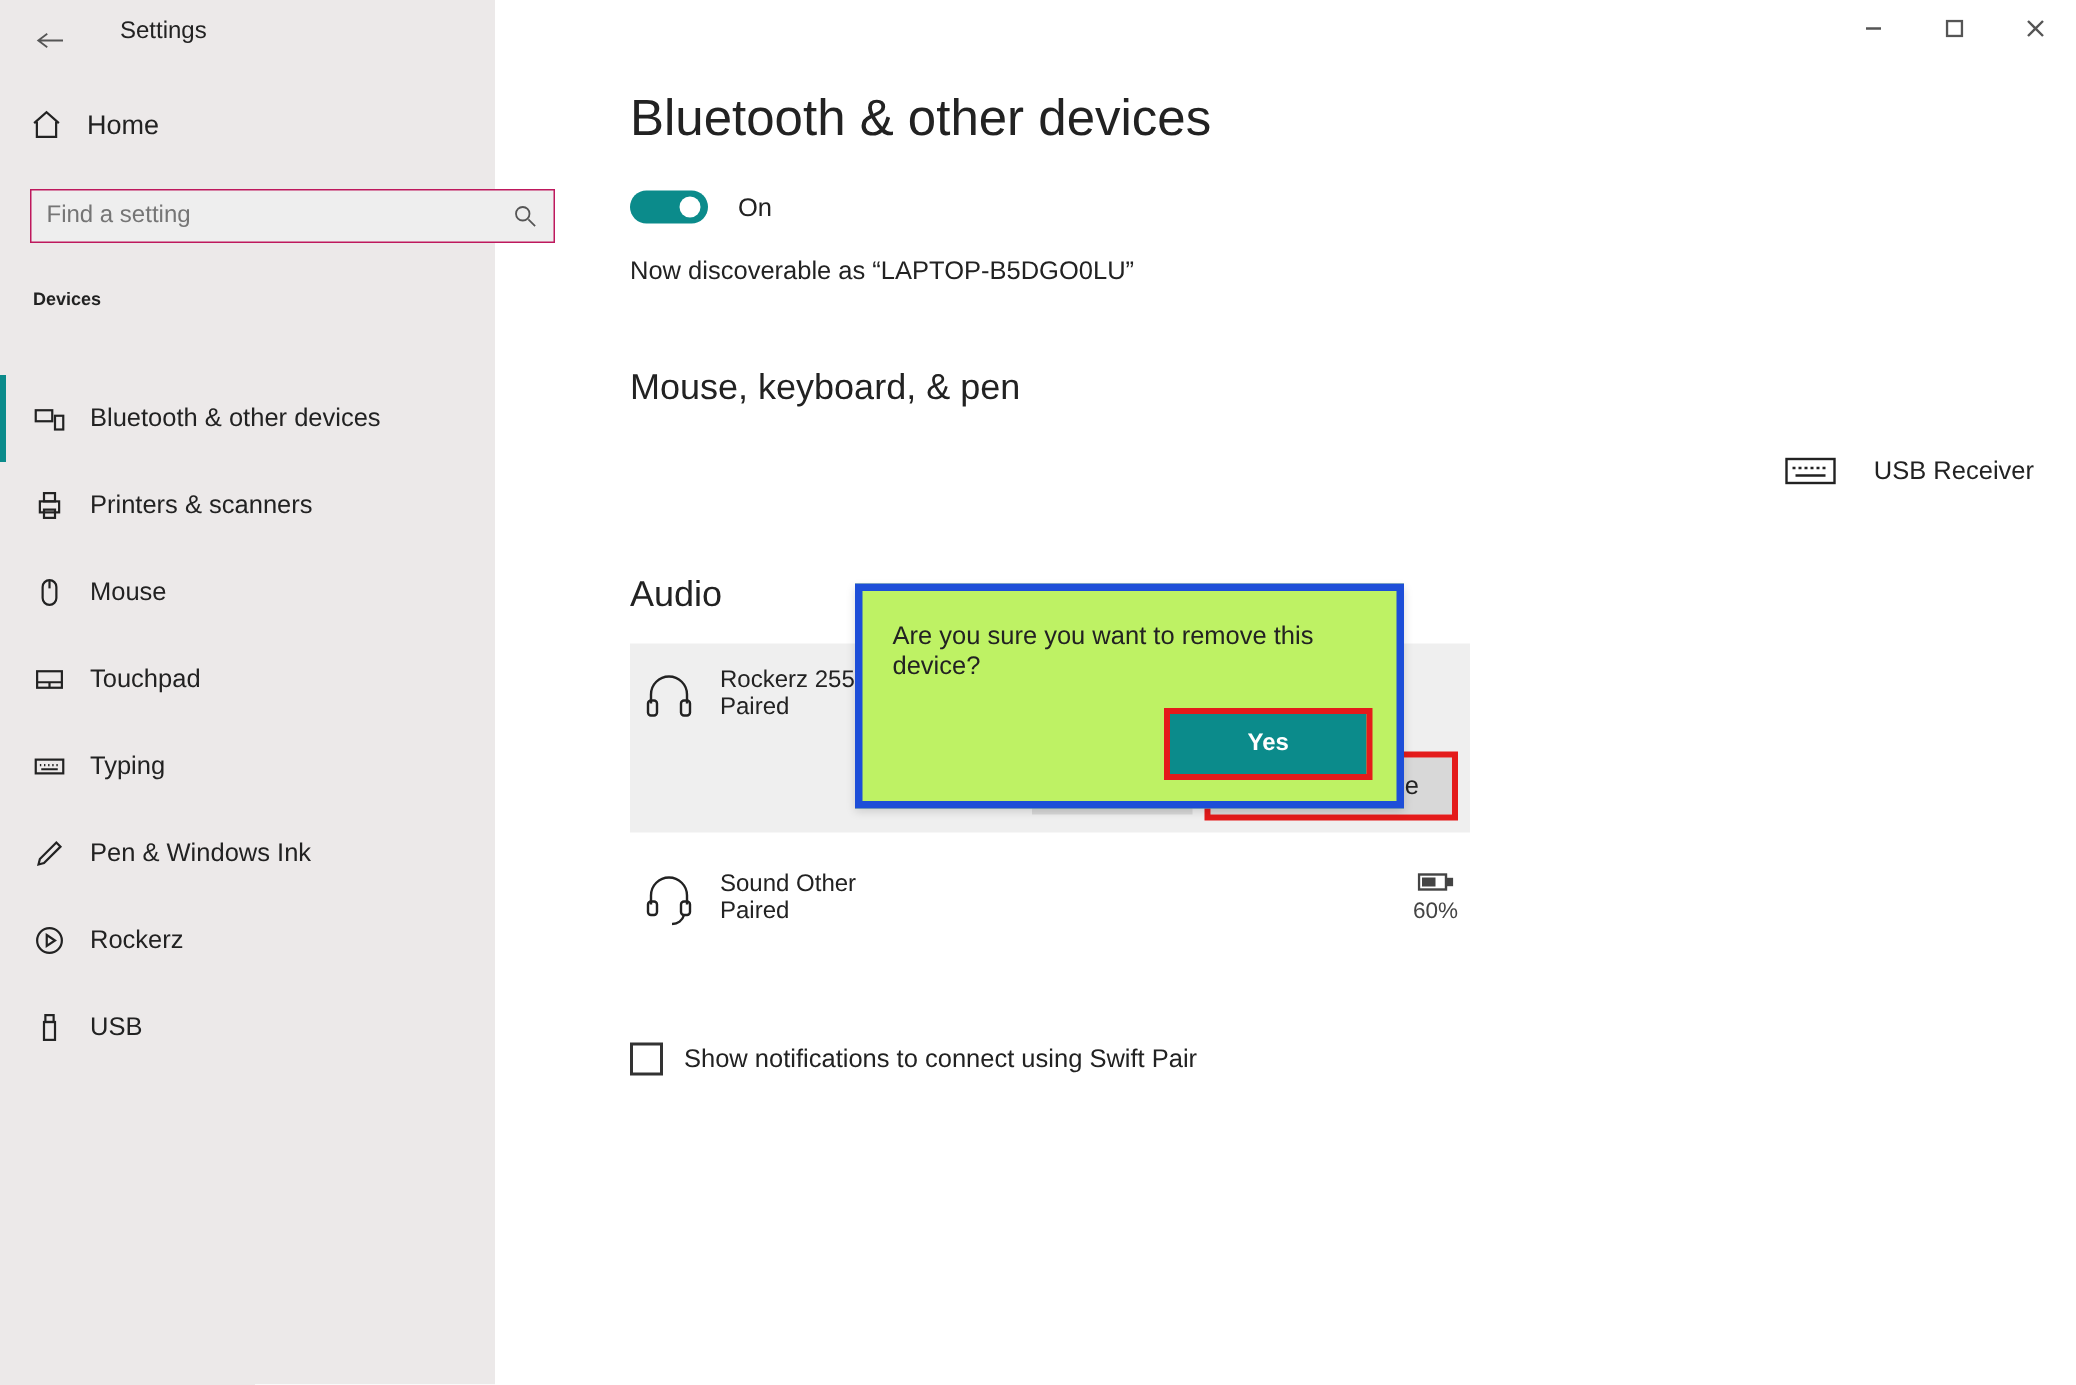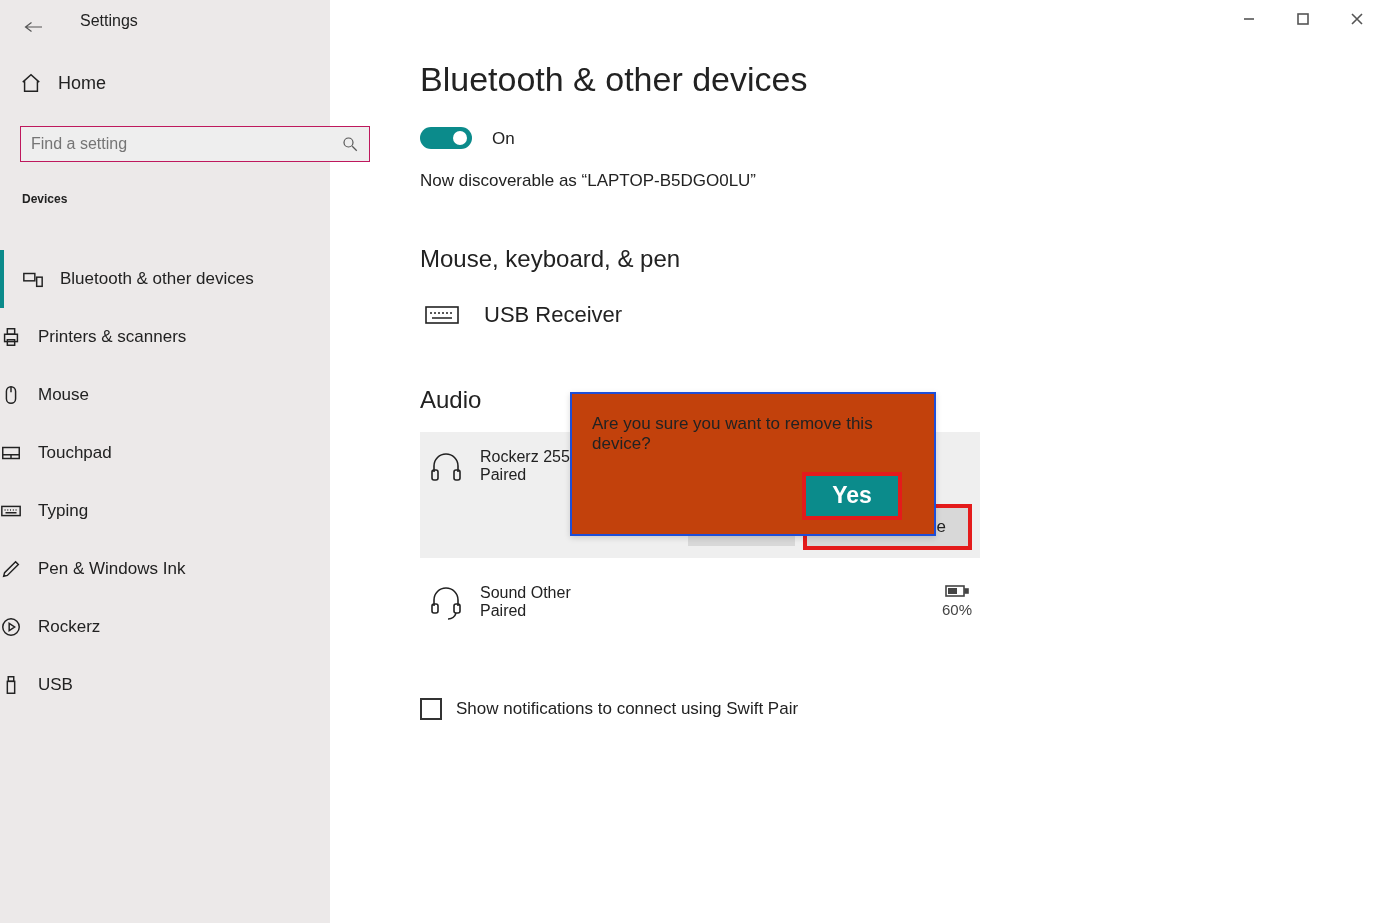--- a/index.html
+++ b/index.html
@@ -38,21 +38,21 @@
 
   .nav-header {
     position: absolute; left: 22px; top: 192px; font-size: 12px; font-weight: 600; color: #222;
   }
 
   .nav-list {
     position: absolute; left: 0; top: 250px; width: 100%;
   }
   .nav-item {
     display: flex; align-items: center; gap: 16px;
-    height: 58px; font-size: 17px; color: #222;
+    height: 58px; padding-left: 22px; font-size: 17px; color: #222;
     cursor: pointer;
   }
   .nav-item.selected {
     border-left: 4px solid #0b8b8b; padding-left: 18px;
   }
   .nav-item .icon { width: 22px; height: 22px; display: flex; align-items:center; justify-content:center; }
 
   
   .window-controls {
     position: absolute; right: 0; top: 4px; display: flex; gap: 0;
@@ -80,21 +80,22 @@
     position: absolute; top: 4px; right: 5px;
   }
   .toggle-label { font-size: 17px; }
 
   .discover-line { font-size: 17px; color: #222; margin-bottom: 54px; }
 
   .section-heading { font-size: 24px; font-weight: 400; margin-bottom: 18px; }
 
   .device-row {
     display: flex; align-items: center; gap: 24px; padding: 10px 4px;
-    font-size: 22px;
+    font-size: 17px;
+    justify-content: flex-end;
   }
   .device-row .dev-icon { width: 36px; height: 26px; display:flex; align-items:center; justify-content:center; }
   .device-row .dev-name { line-height: 1.3; }
 
   .audio-section { margin-top: 46px; position: relative; }
 
   .selected-device {
     background: #efefef; width: 560px; padding: 16px 12px 12px 8px;
     position: relative;
   }
@@ -105,27 +106,27 @@
   }
   .btn {
     height: 38px; padding: 0 22px; background: #d8d8d8; border: none;
     font-size: 17px; color: #222; cursor: pointer; display:flex; align-items:center; justify-content:center;
   }
   .btn.highlight-red { outline: 4px solid #e41b1b; }
 
   
   .confirm-popup {
     position: absolute; left: 150px; top: -40px; width: 366px;
-    background: #c2410c; border: 2px solid #1d4ed8; padding: 20px 36px 18px 20px;
+    background: #bef264; border: 5px solid #1d4ed8; padding: 20px 20px 18px 20px;
     box-shadow: 0 2px 6px rgba(0,0,0,0.15); z-index: 5;
   }
   .confirm-popup .msg { font-size: 17px; color: #222; margin-bottom: 22px; }
   .confirm-yes {
     float: right; background: #0b8b8b; color: #fff; font-weight:600;
-    width: 92px; height: 40px; border: none; font-size: 23px;
+    width: 131px; height: 40px; border: none; font-size: 16px;
     outline: 4px solid #e41b1b; cursor: pointer;
   }
 
   .audio-device2 {
     display: flex; align-items: flex-start; gap: 16px; margin-top: 20px;
     width: 560px; padding: 6px 8px;
   }
   .audio-device2 .dev-icon { width:36px; height:36px; }
   .audio-device2 .battery-col { margin-left:auto; text-align:center; font-size:15px; color:#444; }
 

